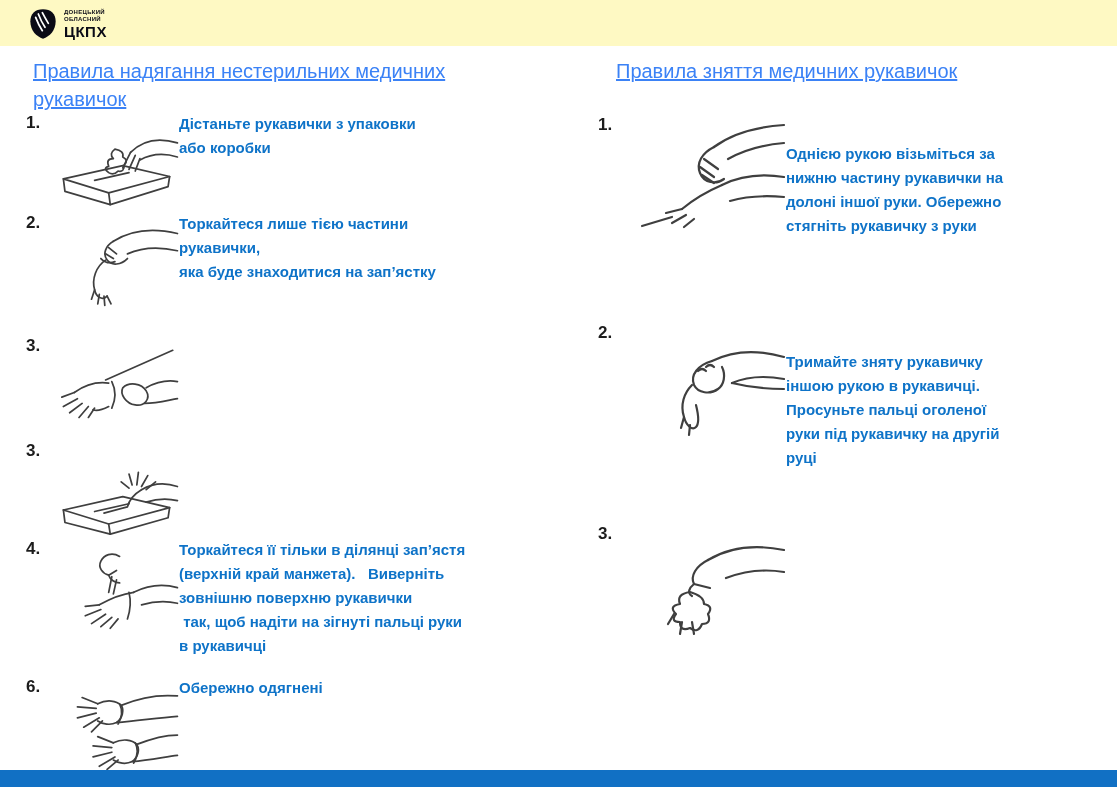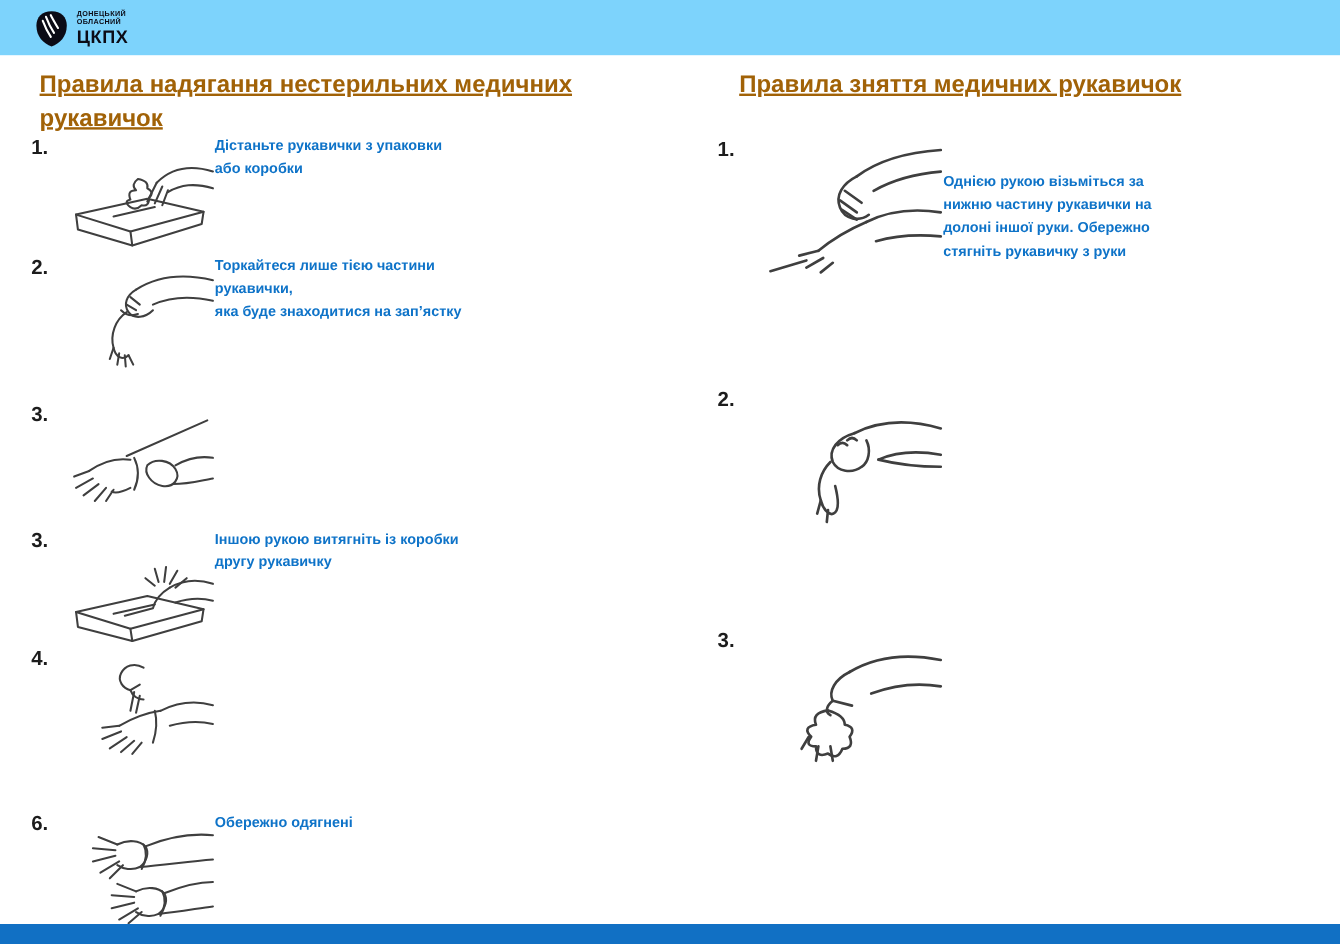--- a/index.html
+++ b/index.html
@@ -1,38 +1,38 @@
 <!DOCTYPE html>
 <html><head>
 <meta charset="utf-8">
 <style>
   html,body{margin:0;padding:0;}
   body{
     width:1117px;height:787px;position:relative;overflow:hidden;
     background:#ffffff;font-family:"Liberation Sans",sans-serif;
   }
-  .topbar{position:absolute;left:0;top:0;width:1117px;height:46px;background:#7dd3fc;}
+  .topbar{position:absolute;left:0;top:0;width:1117px;height:46px;background:#fef9c3;}
   .bottombar{position:absolute;left:0;top:770px;width:1117px;height:17px;background:#1170C4;}
   .logo{position:absolute;left:27px;top:8px;display:flex;align-items:center;gap:5px;}
   .logo-shield{width:32px;height:32px;}
   .logo-text{display:flex;flex-direction:column;justify-content:center;}
   .org-small{font-size:6px;font-weight:bold;color:#0b0b16;line-height:1.25;letter-spacing:.3px;}
   .org-abbr{font-size:15px;font-weight:bold;color:#0b0b16;line-height:1.05;letter-spacing:.5px;}
   .col-title{
-    position:absolute;color:#a16207;font-weight:bold;font-size:20px;
+    position:absolute;color:#3b82f6;font-weight:normal;font-size:20px;
     line-height:1.42;text-decoration:underline;white-space:pre-line;
   }
   .col-title.left{left:33px;top:57px;width:500px;}
   .col-title.right{left:616px;top:57px;width:500px;}
   .step{position:absolute;display:flex;align-items:flex-start;}
   .step-num{font-weight:bold;font-size:17px;color:#1c1c1c;flex:0 0 28px;padding-top:1px;}
   .step-ill{flex:0 0 auto;width:125px;height:92px;margin-top:6px;}
   .step.right .step-ill{width:160px;height:112px;margin-top:4px;}
   .step-text{
-    font-weight:bold;font-size:12px;color:#0E73C8;line-height:1.6;
+    font-weight:bold;font-size:15px;color:#0E73C8;line-height:1.6;
     white-space:pre-line;
   }
   .step.left .step-text{width:340px;}
   .step.right .step-text{width:305px;margin-top:28px;}
   .defs-hidden{position:absolute;width:0;height:0;overflow:hidden;}
 </style>
 </head>
 <body>
 
 <svg class="defs-hidden" aria-hidden="true">
@@ -189,29 +189,32 @@
     <svg class="step-ill" viewBox="0 0 160 110">
         <use href="#sym-first-glove-on"></use>
       </svg>
   </div>
 
   <div class="step left" style="left: 26px; top: 440px;">
     <div class="step-num">3.</div>
     <svg class="step-ill" viewBox="0 0 160 110">
         <use href="#sym-glove-box-second"></use>
       </svg>
-    <div class="step-text">Іншою рукою витягніть із коробки
-другу рукавичку</div>
   </div>
 
   <div class="step left" style="left: 26px; top: 538px;">
     <div class="step-num">4.</div>
     <svg class="step-ill" viewBox="0 0 160 110">
         <use href="#sym-cuff-flip"></use>
       </svg>
+    <div class="step-text">Торкайтеся її тільки в ділянці зап’ястя
+(верхній край манжета).&nbsp;&nbsp; Виверніть
+зовнішню поверхню рукавички
+&nbsp;так, щоб надіти на зігнуті пальці руки
+в рукавичці</div>
   </div>
 
   <div class="step left" style="left: 26px; top: 676px;">
     <div class="step-num">6.</div>
     <svg class="step-ill" viewBox="0 0 160 110">
         <use href="#sym-both-gloves-on"></use>
       </svg>
     <div class="step-text">Обережно одягнені</div>
   </div>
 </div>
@@ -225,20 +228,25 @@
 нижню частину рукавички на
 долоні іншої руки. Обережно
 стягніть рукавичку з руки</div>
   </div>
 
   <div class="step right" style="left: 598px; top: 322px;">
     <div class="step-num">2.</div>
     <svg class="step-ill" viewBox="0 0 160 110">
         <use href="#sym-hold-removed-glove"></use>
       </svg>
+    <div class="step-text">Тримайте зняту рукавичку
+іншою рукою в рукавичці.
+Просуньте пальці оголеної
+руки під рукавичку на другій
+руці</div>
   </div>
 
   <div class="step right" style="left: 598px; top: 523px;">
     <div class="step-num">3.</div>
     <svg class="step-ill" viewBox="0 0 160 110">
         <use href="#sym-remove-from-inside"></use>
       </svg>
   </div>
 </div>
 

